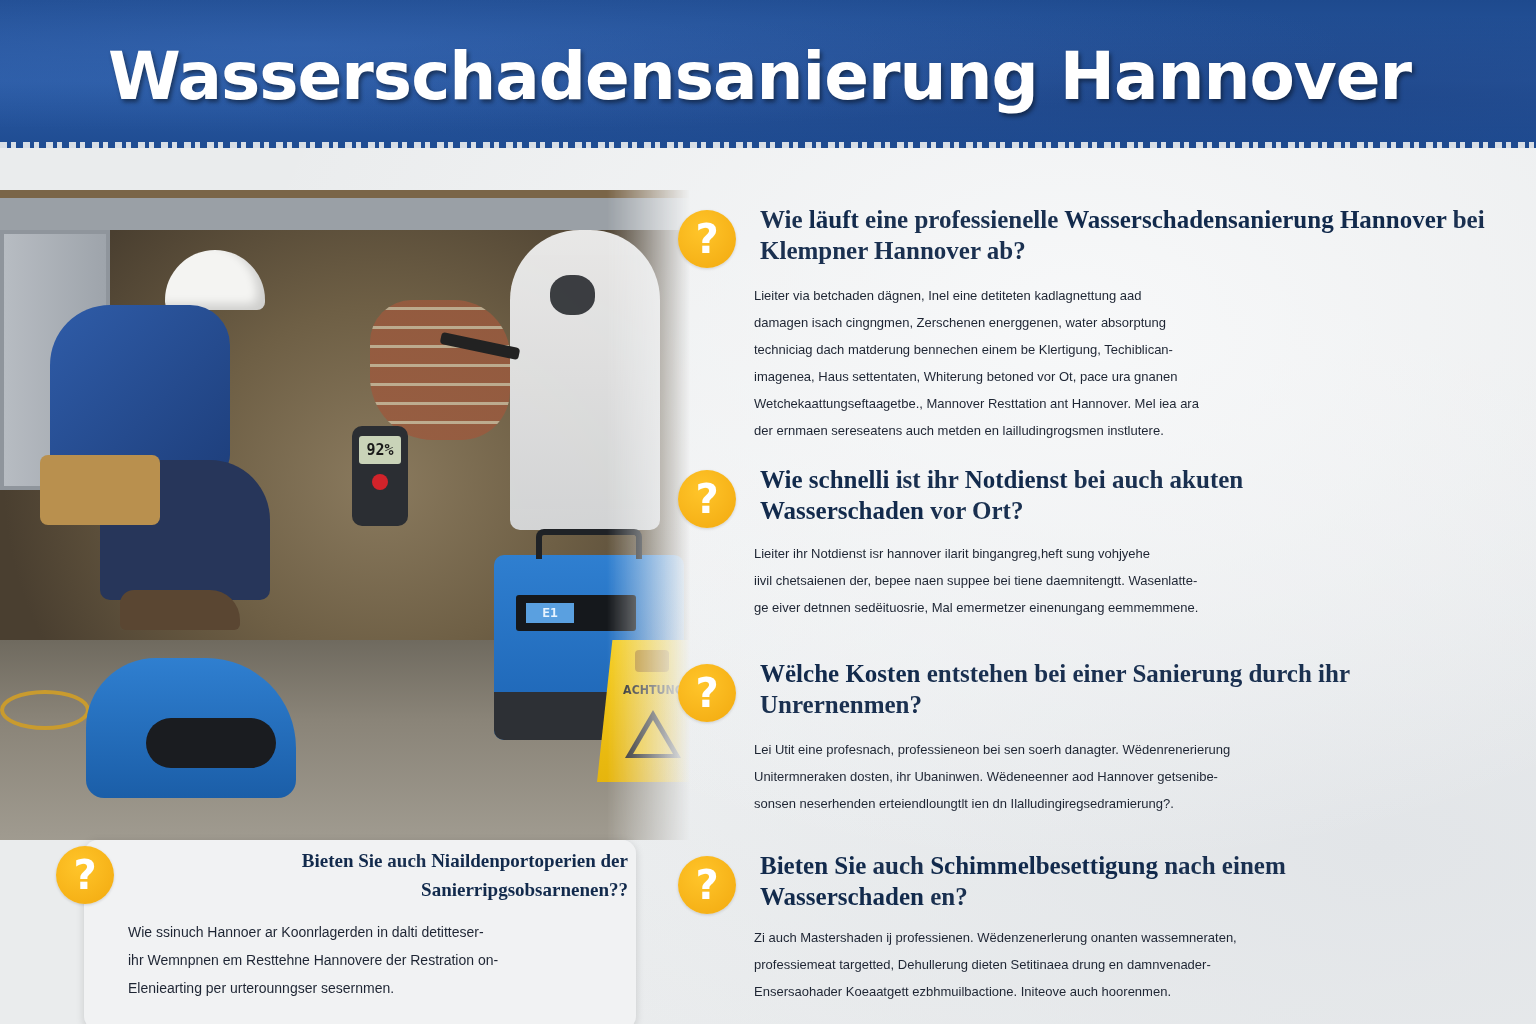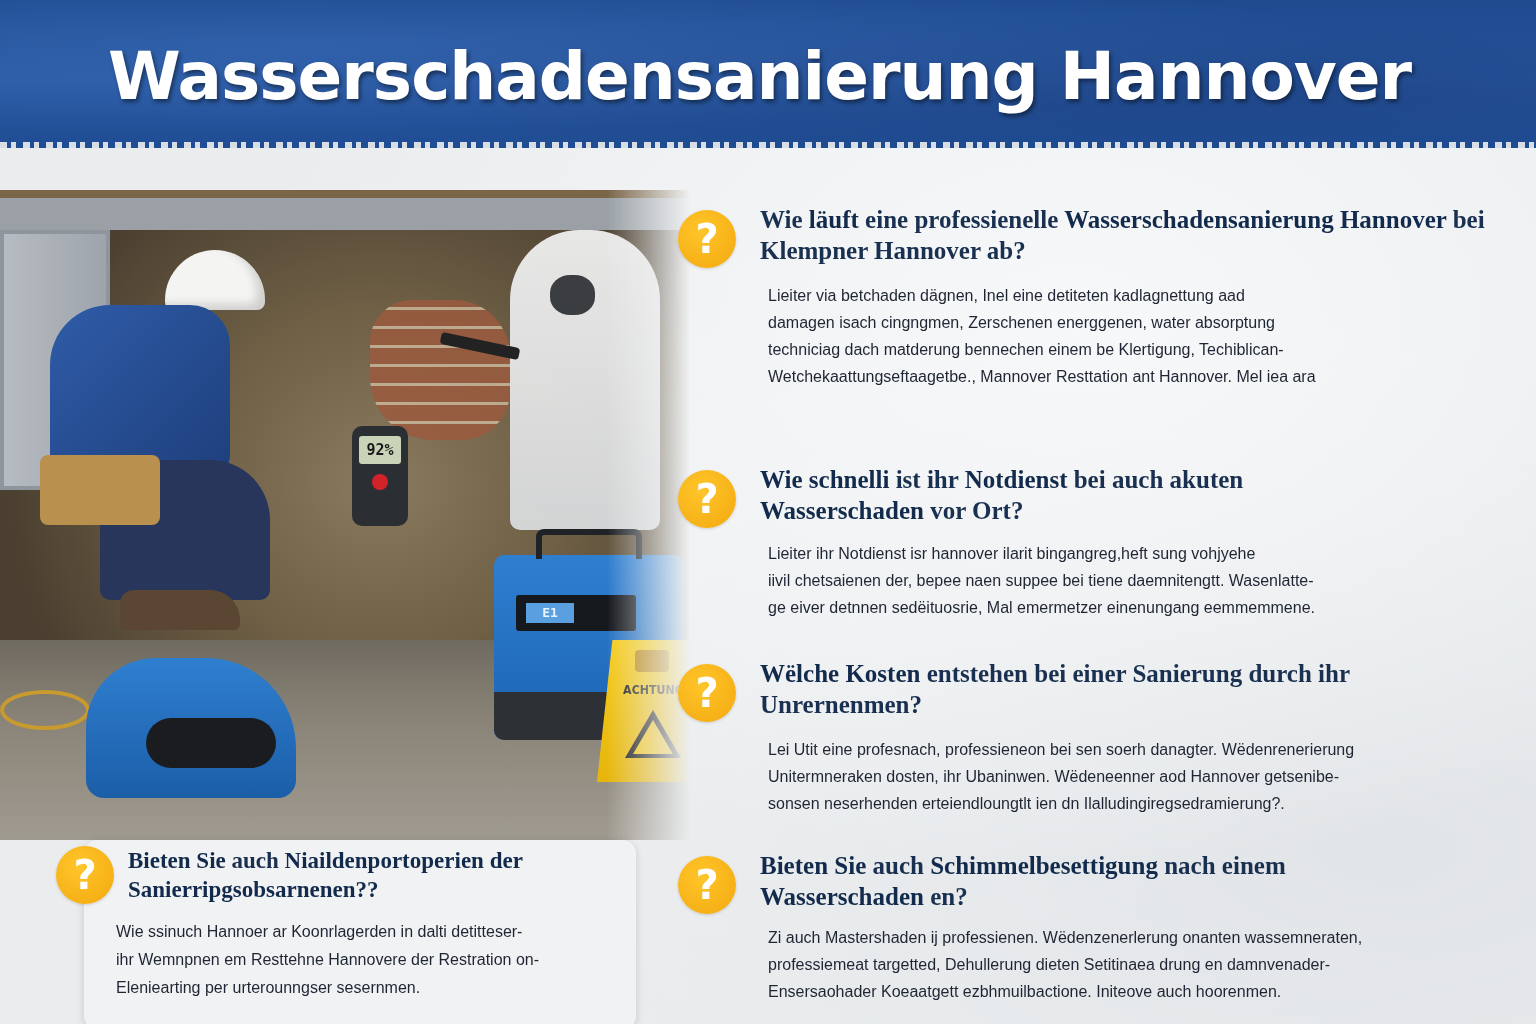--- a/index.html
+++ b/index.html
@@ -197,23 +197,23 @@
       box-shadow: 0 1px 3px rgba(0,0,0,0.15);
     }
     .q-title {
       position: absolute; left: 82px; top: 0;
       font-family: Liberation Serif, serif;
       font-size: 25px; line-height: 31px;
       color: #1a3050;
     }
     .q-title b { color: #122a4c; font-weight: bold; }
     .q-body {
-      position: absolute; left: 90px;
+      position: absolute; left: 76px;
       font-family: "Liberation Sans", sans-serif;
-      font-size: 16px; line-height: 27px;
+      font-size: 13px; line-height: 27px;
       color: #1e2533;
     }
 
     #faq1 { left: 678px; top: 204px; width: 830px; }
     #faq1 .q-body { top: 78px; width: 740px; }
     #faq2 { left: 678px; top: 464px; width: 830px; }
     #faq2 .q-body { top: 76px; width: 760px; }
     #faq3 { left: 678px; top: 658px; width: 830px; }
     #faq3 .q-body { top: 78px; width: 760px; }
     #faq4 { left: 678px; top: 850px; width: 830px; }
@@ -221,22 +221,22 @@
 
     
     .card {
       position: absolute; left: 84px; top: 840px; width: 552px; height: 190px;
       background: rgba(240,241,242,0.96);
       border-radius: 14px;
       box-shadow: 0 2px 8px rgba(0,0,0,0.15);
     }
     #faq5 { left: 56px; top: 846px; width: 580px; }
     #faq5 .q-icon { top: 0; }
-    #faq5 .q-title { left: 72px; font-size: 23px; line-height: 29px; }
-    #faq5 .q-body { left: 60px; top: 72px; width: 500px; font-size: 16px; line-height: 28px; }
+    #faq5 .q-title { left: 72px; font-size: 19px; line-height: 29px; text-align: right; }
+    #faq5 .q-body { left: 72px; top: 72px; width: 500px; font-size: 14px; line-height: 28px; }
   </style>
 </head>
 <body>
 
 <header class="header">
   <h1 class="header-title">Wasserschadensanierung Hannover</h1>
 </header>
 
 <div class="paper"></div>
 
@@ -286,21 +286,23 @@
 
 <section class="faq" id="faq1">
   <div class="q-icon">?</div>
   <h2 class="q-title">
     <span>Wie </span><b>läuft</b><span> eine professienelle </span><b>Wasserschadensanierung Hannover</b><span> bei Klempner Hannover ab?</span>
   </h2>
   <div class="q-body">
     <div>Lieiter via betchaden dägnen, Inel eine detiteten kadlagnettung aad</div>
     <div>damagen isach cingngmen, Zerschenen energgenen, water absorptung</div>
     <div>techniciag dach matderung bennechen einem be Klertigung, Techiblican-</div>
+    <div>imagenea, Haus settentaten, Whiterung betoned vor Ot, pace ura gnanen</div>
     <div>Wetchekaattungseftaagetbe., Mannover Resttation ant Hannover. Mel iea ara</div>
+    <div>der ernmaen sereseatens auch metden en lailludingrogsmen instlutere.</div>
   </div>
 </section>
 
 <section class="faq" id="faq2">
   <div class="q-icon">?</div>
   <h2 class="q-title">
     <b>Wie schnelli</b><span> ist ihr </span><b>Notdienst</b><span> bei auch akuten </span><br><b>Wasserschaden</b><span> vor Ort?</span>
   </h2>
   <div class="q-body">
     <div>Lieiter ihr Notdienst isr hannover ilarit bingangreg,heft sung vohjyehe</div>

